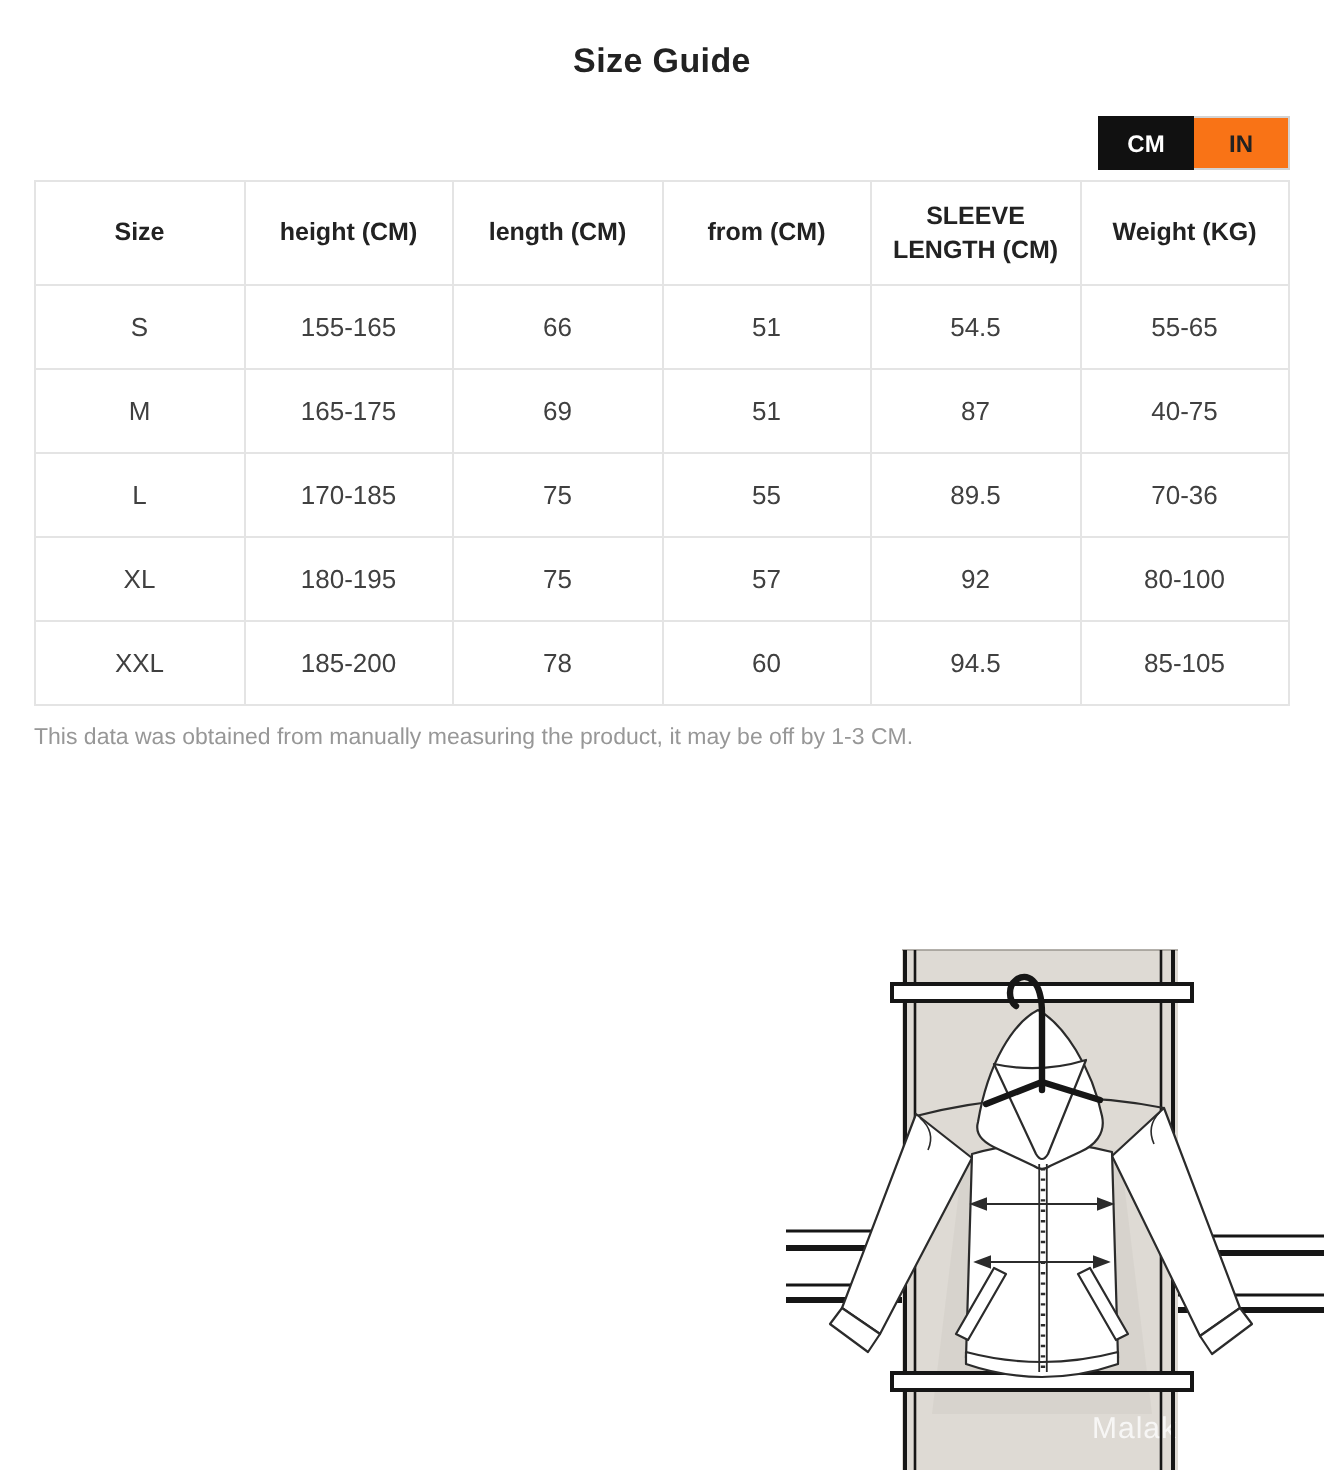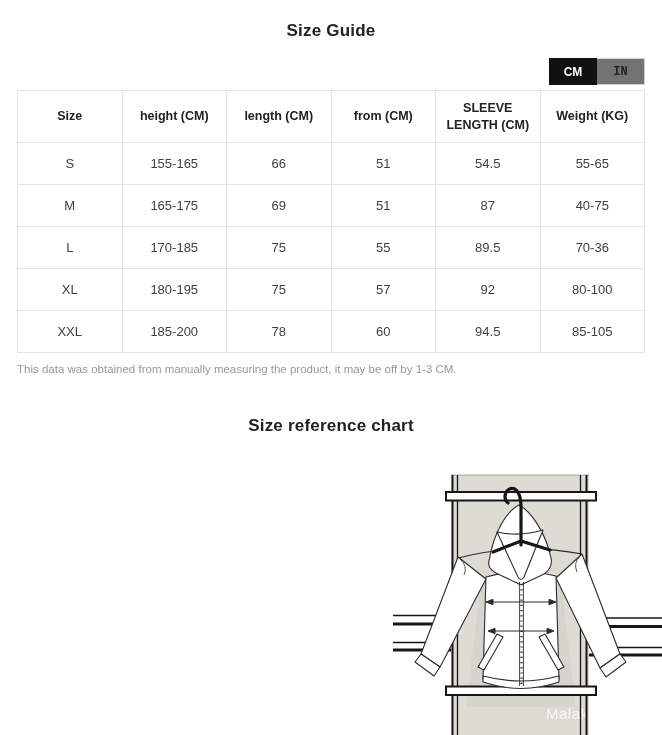--- a/index.html
+++ b/index.html
@@ -15,21 +15,21 @@
     font-family:"Liberation Sans","DejaVu Sans",sans-serif;}
   .stage{position:relative;width:662px;height:735px;}
 
   .page-title{position:absolute;left:0;top:21px;width:662px;text-align:center;
     font-size:17px;font-weight:700;color:var(--text_dark);letter-spacing:.2px;}
 
   .unit-toggle{position:absolute;top:58px;right:17px;display:flex;height:27px;}
   .unit-btn{width:48px;height:27px;display:flex;align-items:center;justify-content:center;
     font-size:12px;font-weight:700;cursor:pointer;user-select:none;text-align:center;}
   .unit-btn.active{background:var(--accent_dark);color:#ffffff;}
-  .unit-btn.inactive{background:#737373;color:var(--text_dark);border:1px solid #d3d3d3;border-left:none;font-family:Liberation Mono, monospace;}
+  .unit-btn.inactive{background:#f97316;color:var(--text_dark);border:1px solid #d3d3d3;border-left:none;}
 
   table.size-table{position:absolute;left:17px;top:90px;width:628px;
     border-collapse:collapse;table-layout:fixed;padding-left:39px;}
   .size-table th,.size-table td{border:1px solid var(--table_border);text-align:center;
     vertical-align:middle;}
   .size-table th{height:52px;font-size:12.5px;font-weight:700;color:var(--text_dark);
     padding:2px 6px;line-height:1.35;}
   .size-table td{height:42px;font-size:13px;font-weight:400;color:var(--text_cell);}
 
   .disclaimer{position:absolute;left:17px;top:363px;font-size:11.5px;color:var(--text_muted);}
@@ -103,21 +103,20 @@
           <td>78</td>
           <td>60</td>
           <td>94.5</td>
           <td>85-105</td>
         </tr>
       </tbody>
   </table>
 
   <div class="disclaimer">This data was obtained from manually measuring the product, it may be off by 1-3 CM.</div>
 
-  <div class="section-title">Size reference chart</div>
 
   <div class="diagram">
     <svg width="282" height="280" viewBox="0 0 282 280" xmlns="http://www.w3.org/2000/svg">
 
       <rect x="71" y="20" width="138" height="260" fill="#dedad4"></rect>
       <line x1="71" y1="20" x2="209" y2="20" stroke="#9a968f" stroke-width="0.8"></line>
 
       <text class="wm" x="166" y="264" font-size="15" fill="#ffffff" opacity="0.78">Malaka</text>
 
       <polygon points="102,120 180,120 196,252 86,252" fill="#d2cec7" opacity="0.55"></polygon>

